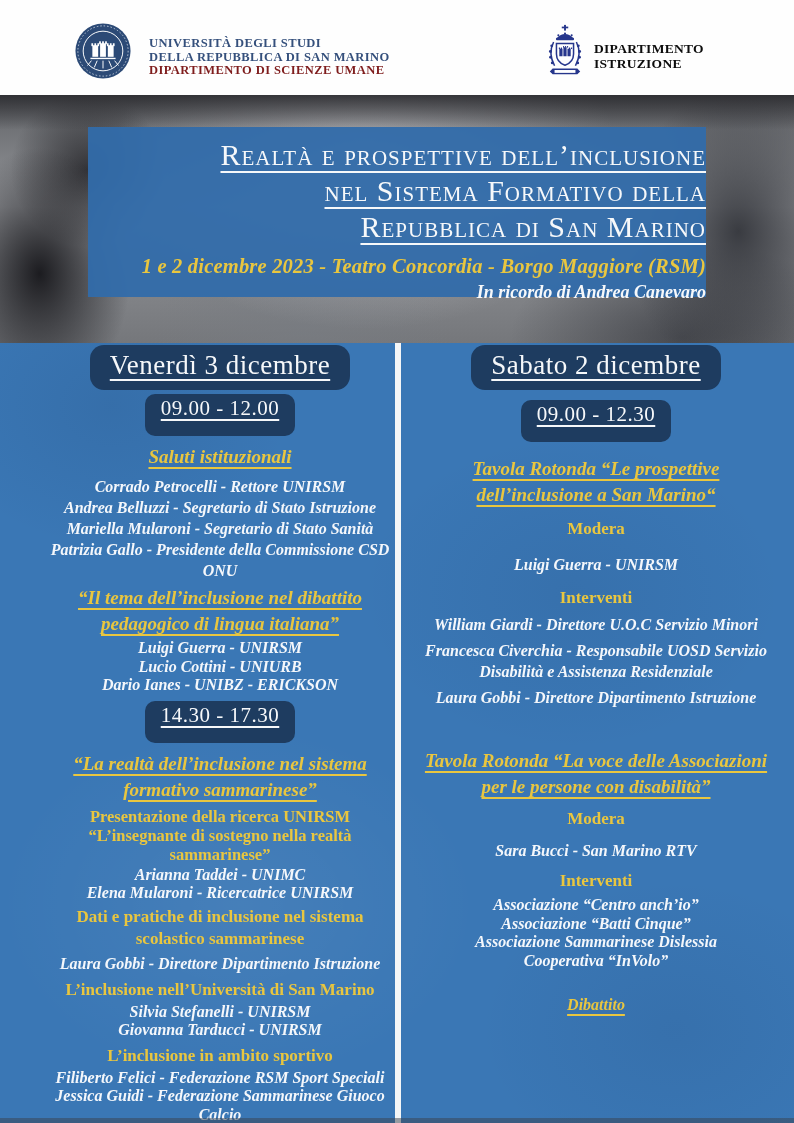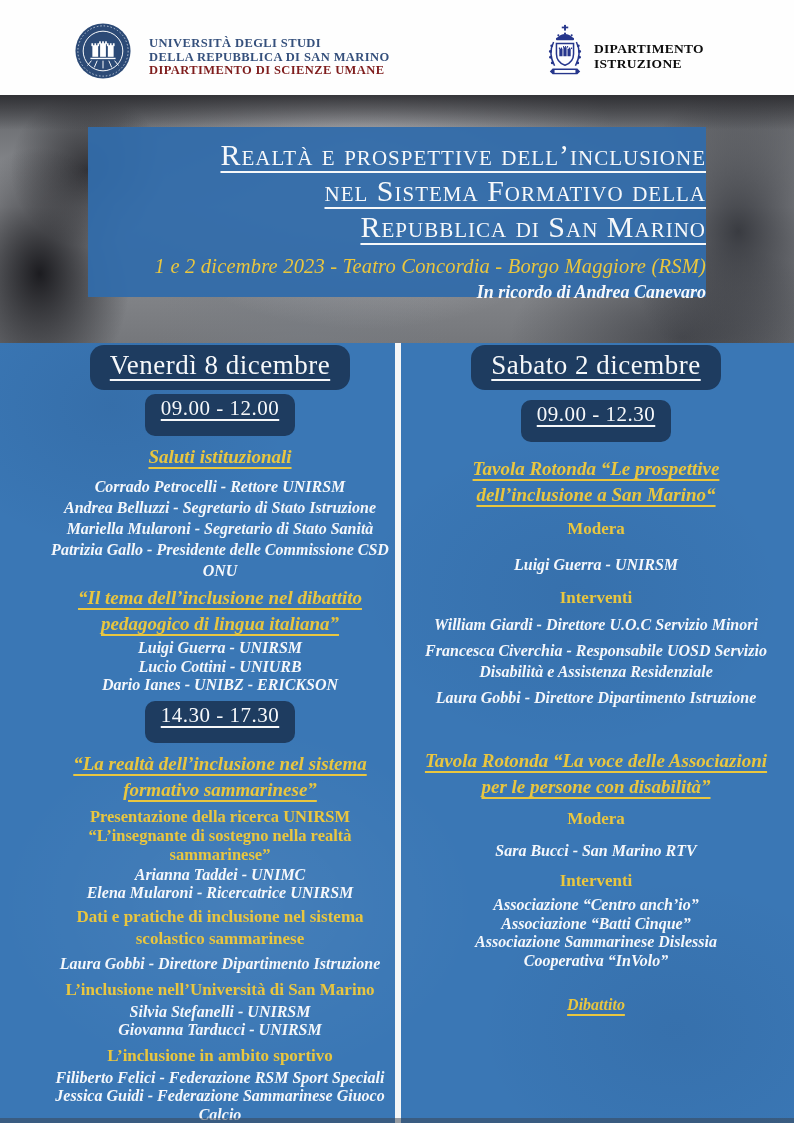--- a/index.html
+++ b/index.html
@@ -30,21 +30,21 @@
   }
   
   .title-box{
     position:absolute;left:88px;top:32px;width:618px;height:170px;
     background:rgba(49,107,170,.95);text-align:right;padding-top:10px;box-sizing:border-box;
   }
   .title-line{
     color:#f6f8fa;font-size:30px;line-height:36px;font-variant:small-caps;letter-spacing:1px;
     text-decoration:underline;text-decoration-thickness:2px;text-underline-offset:6px;
   }
-  .date-line{margin-top:10px;color:#e9c63f;font-size:20.5px;font-style:italic;font-weight:400;letter-spacing:.2px;}
+  .date-line{margin-top:10px;color:#e9c63f;font-size:20.5px;font-style:italic;font-weight:700;letter-spacing:.2px;}
   .dedication{margin-top:4px;color:#f6f8fa;font-size:18px;font-style:italic;font-weight:700;}
   
   .content{
     position:absolute;top:343px;left:0;width:794px;height:780px;
     background:
       radial-gradient(240px 190px at 14% 8%, rgba(15,35,70,.10), rgba(15,35,70,0) 75%),
       radial-gradient(280px 210px at 72% 32%, rgba(15,35,70,.08), rgba(15,35,70,0) 75%),
       radial-gradient(320px 240px at 30% 72%, rgba(255,255,255,.06), rgba(255,255,255,0) 75%),
       radial-gradient(260px 200px at 85% 88%, rgba(15,35,70,.08), rgba(15,35,70,0) 75%),
       #3a77b5;
@@ -170,29 +170,29 @@
     <div class="title-line">Repubblica di San Marino</div>
     <div class="date-line">1 e 2 dicembre 2023 - Teatro Concordia - Borgo Maggiore (RSM)</div>
     <div class="dedication">In ricordo di Andrea Canevaro</div>
   </div>
 </div>
 
 <div class="content">
   <div class="divider"></div>
 
   <div class="col col-left">
-    <div class="mt2"><span class="day-box">Venerdì 8 dicembre</span></div>
+    <div class="mt2"><span class="day-box">Venerdì 3 dicembre</span></div>
     <div class="mt4"><span class="time-box">09.00 - 12.00</span></div>
 
     <p class="session-title mt8">Saluti istituzionali</p>
     <div class="mt6">
       <p class="speaker">Corrado Petrocelli - Rettore UNIRSM</p>
       <p class="speaker">Andrea Belluzzi - Segretario di Stato Istruzione</p>
       <p class="speaker">Mariella Mularoni - Segretario di Stato Sanità</p>
-      <p class="speaker w340">Patrizia Gallo - Presidente delle Commissione CSD ONU</p>
+      <p class="speaker w340">Patrizia Gallo - Presidente della Commissione CSD ONU</p>
     </div>
 
     <p class="session-title w320 mt4">“Il tema dell’inclusione nel dibattito pedagogico di lingua italiana”</p>
     <div class="mt2">
       <p class="speaker tight">Luigi Guerra - UNIRSM</p>
       <p class="speaker tight">Lucio Cottini - UNIURB</p>
       <p class="speaker tight">Dario Ianes - UNIBZ - ERICKSON</p>
     </div>
 
     <div class="mt6"><span class="time-box">14.30 - 17.30</span></div>

